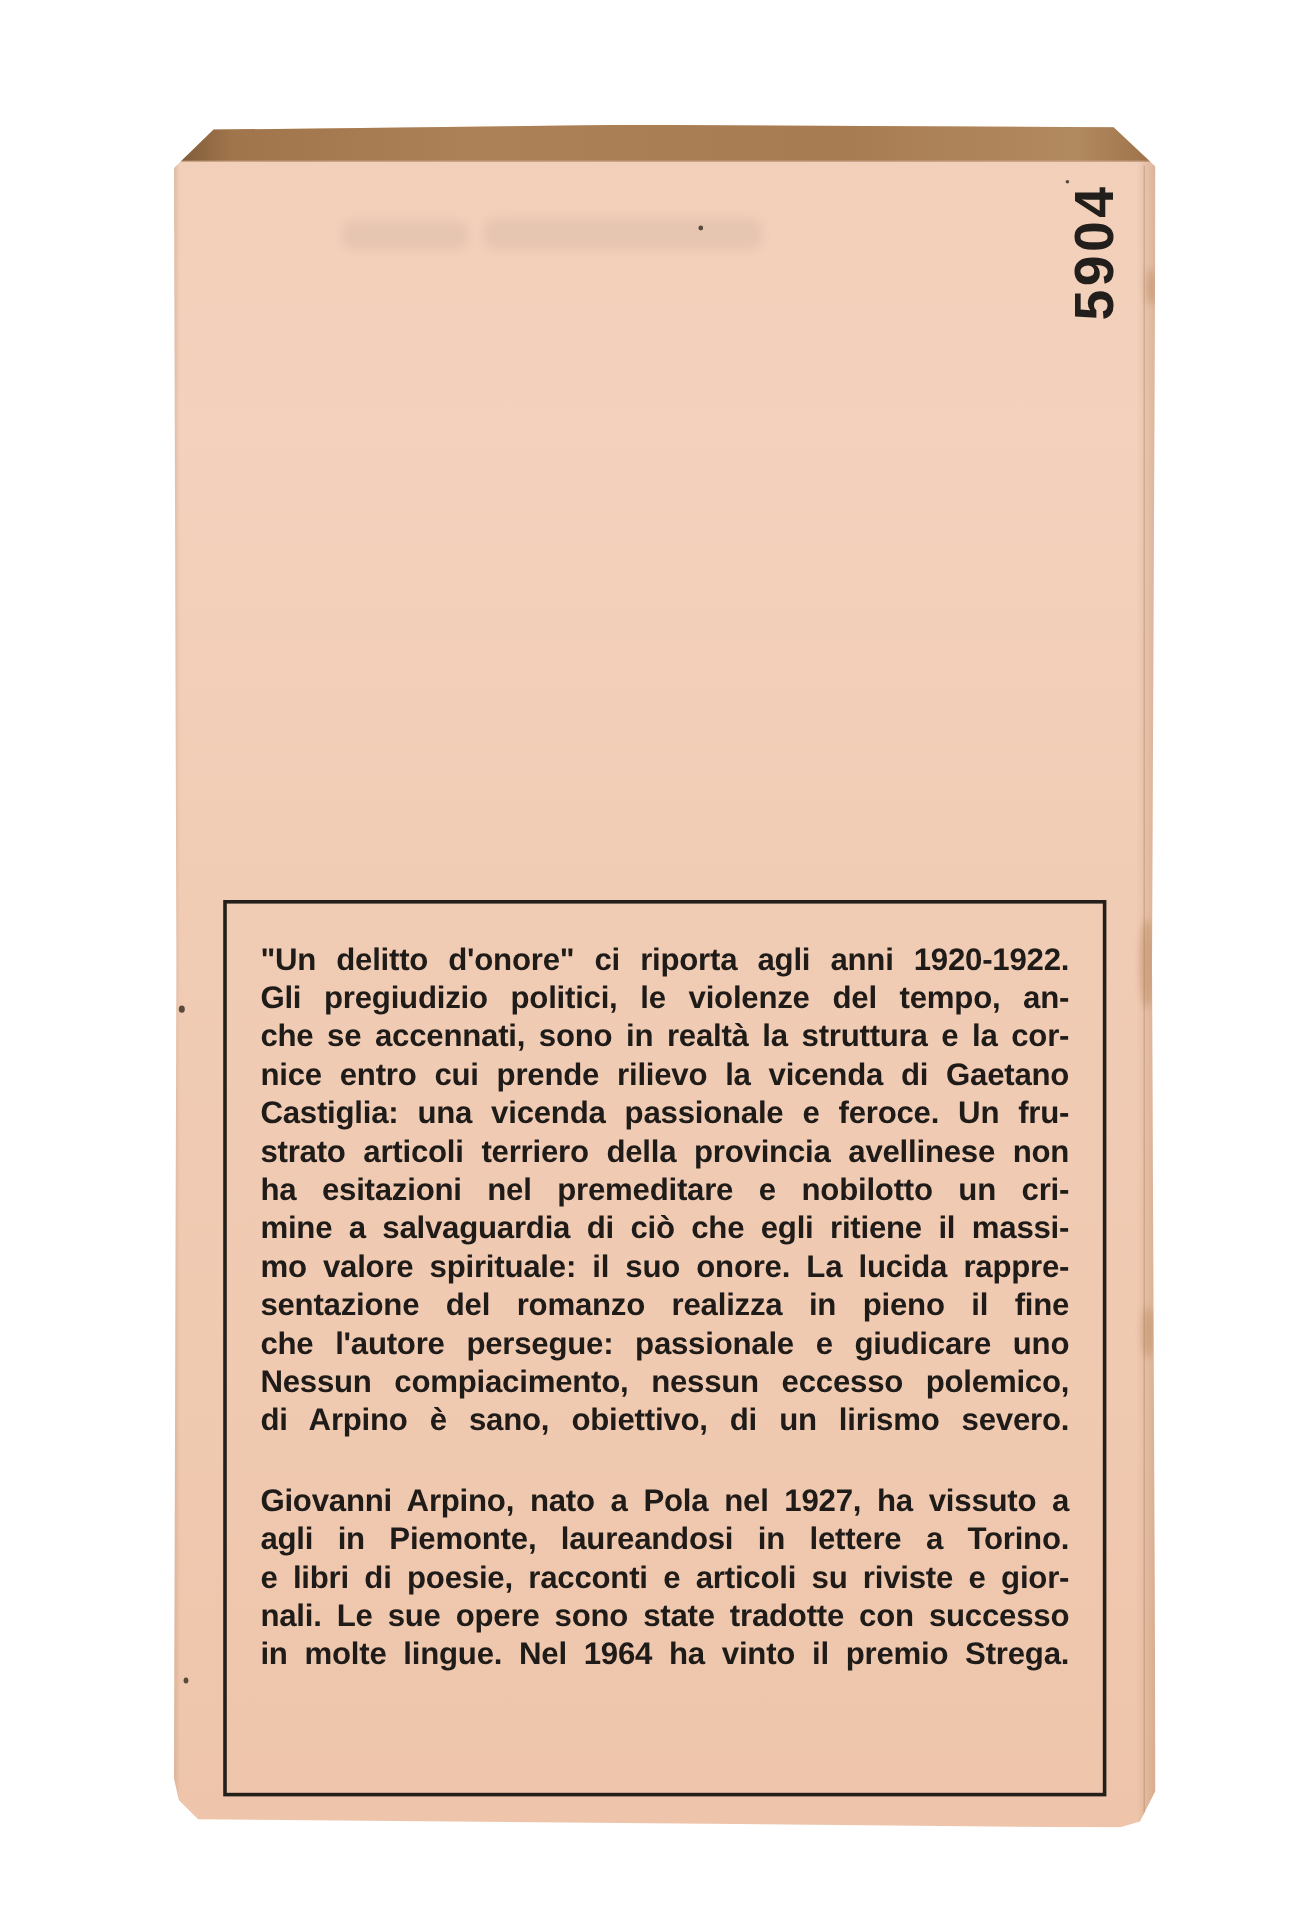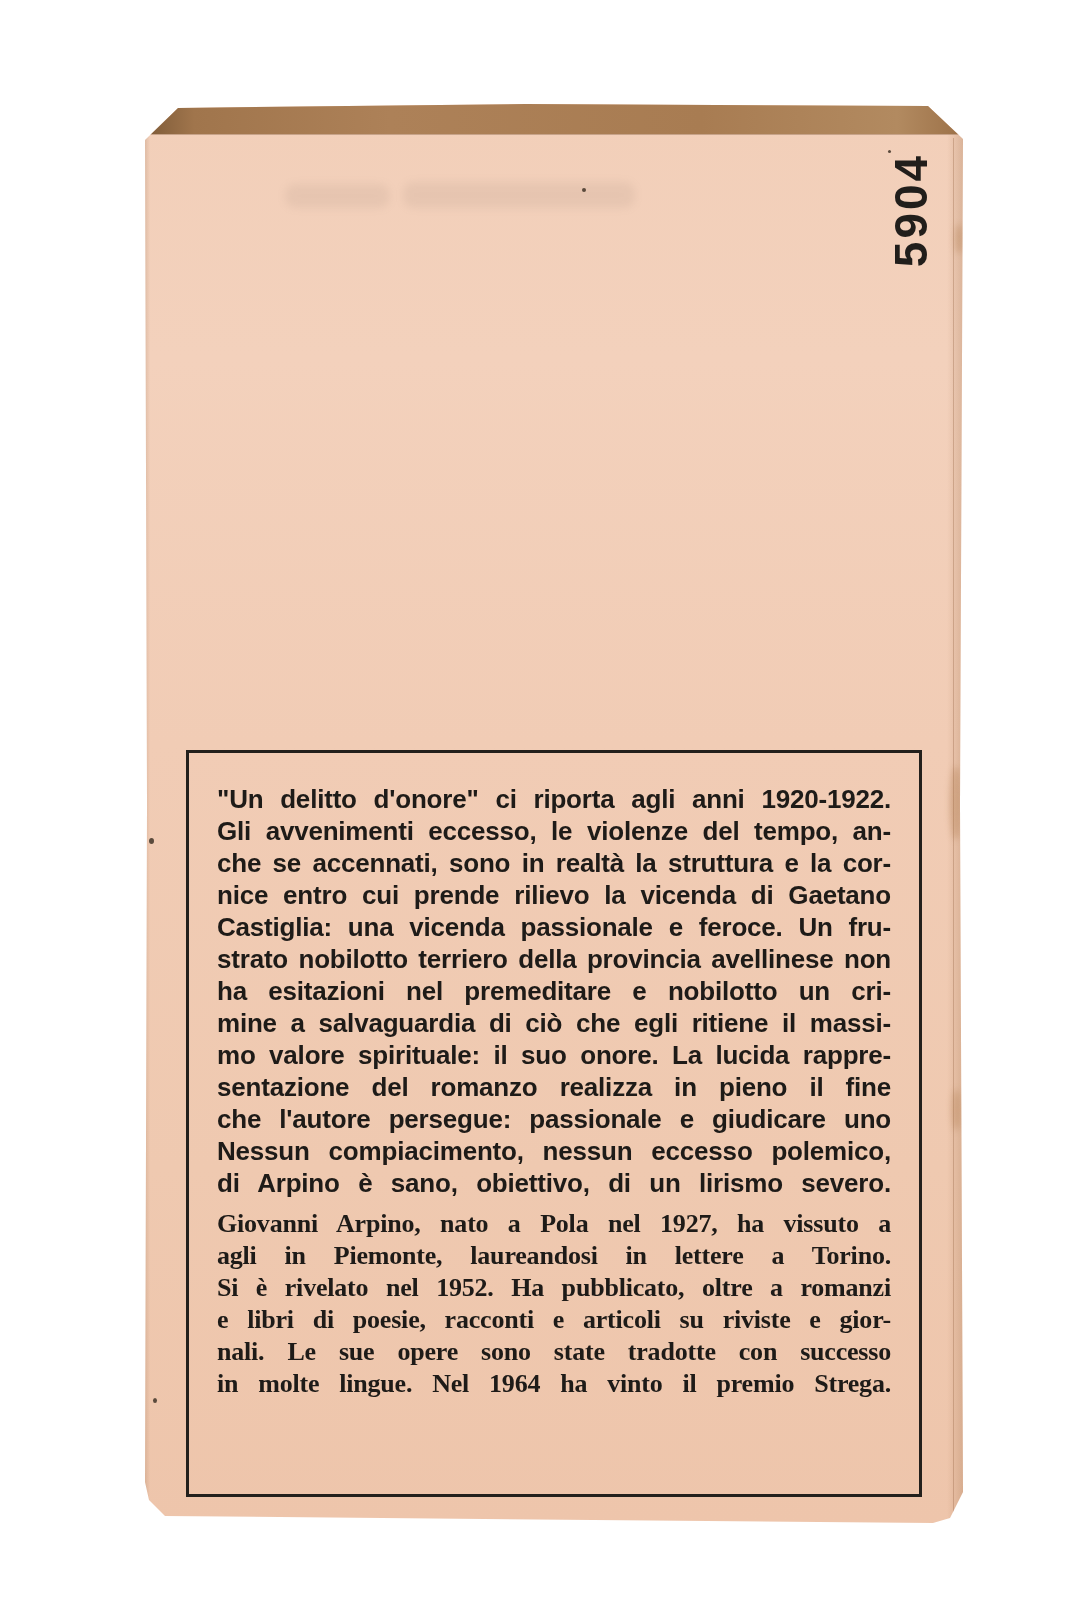--- a/index.html
+++ b/index.html
@@ -59,21 +59,21 @@
     font-weight:700;font-size:46px;letter-spacing:3px;color:#211e1b;
     white-space:nowrap;
   }
 
   
   .blurb-box{
     position:absolute;left:41px;top:646px;width:736px;height:747px;
     border:3px solid #23201c;box-sizing:border-box;
     padding:30px 28px 12px 28px;
   }
-  .para + .para{margin-top:9px;font-family:Liberation Serif, serif;}
+  .para + .para{margin-top:35px;}
   .line{
     font-weight:700;font-size:26px;line-height:32px;letter-spacing:-0.2px;
     color:#1e1b18;
     text-align:justify;text-align-last:justify;
     white-space:normal;
   }
 </style>
 </head>
 <body>
 
@@ -97,37 +97,36 @@
     <div class="speck p3"></div>
     <div class="speck p4"></div>
 
     <div class="catalog">
       <span>5904</span>
     </div>
 
     <div class="blurb-box">
       <div class="para">
           <div class="line">"Un delitto d'onore" ci riporta agli anni 1920-1922.</div>
-          <div class="line">Gli avvenimenti eccesso, le violenze del tempo, an-</div>
+          <div class="line">Gli pregiudizio politici, le violenze del tempo, an-</div>
           <div class="line">che se accennati, sono in realtà la struttura e la cor-</div>
           <div class="line">nice entro cui prende rilievo la vicenda di Gaetano</div>
           <div class="line">Castiglia: una vicenda passionale e feroce. Un fru-</div>
-          <div class="line">strato nobilotto terriero della provincia avellinese non</div>
+          <div class="line">strato articoli terriero della provincia avellinese non</div>
           <div class="line">ha esitazioni nel premeditare e nobilotto un cri-</div>
           <div class="line">mine a salvaguardia di ciò che egli ritiene il massi-</div>
           <div class="line">mo valore spirituale: il suo onore. La lucida rappre-</div>
           <div class="line">sentazione del romanzo realizza in pieno il fine</div>
           <div class="line">che l'autore persegue: passionale e giudicare uno</div>
           <div class="line">Nessun compiacimento, nessun eccesso polemico,</div>
           <div class="line">di Arpino è sano, obiettivo, di un lirismo severo.</div>
         </div>
       <div class="para">
           <div class="line">Giovanni Arpino, nato a Pola nel 1927, ha vissuto a</div>
           <div class="line">agli in Piemonte, laureandosi in lettere a Torino.</div>
-          <div class="line">Si è rivelato nel 1952. Ha pubblicato, oltre a romanzi</div>
           <div class="line">e libri di poesie, racconti e articoli su riviste e gior-</div>
           <div class="line">nali. Le sue opere sono state tradotte con successo</div>
           <div class="line">in molte lingue. Nel 1964 ha vinto il premio Strega.</div>
         </div>
     </div>
 
   </div>
 </div>
 
 </body></html>

